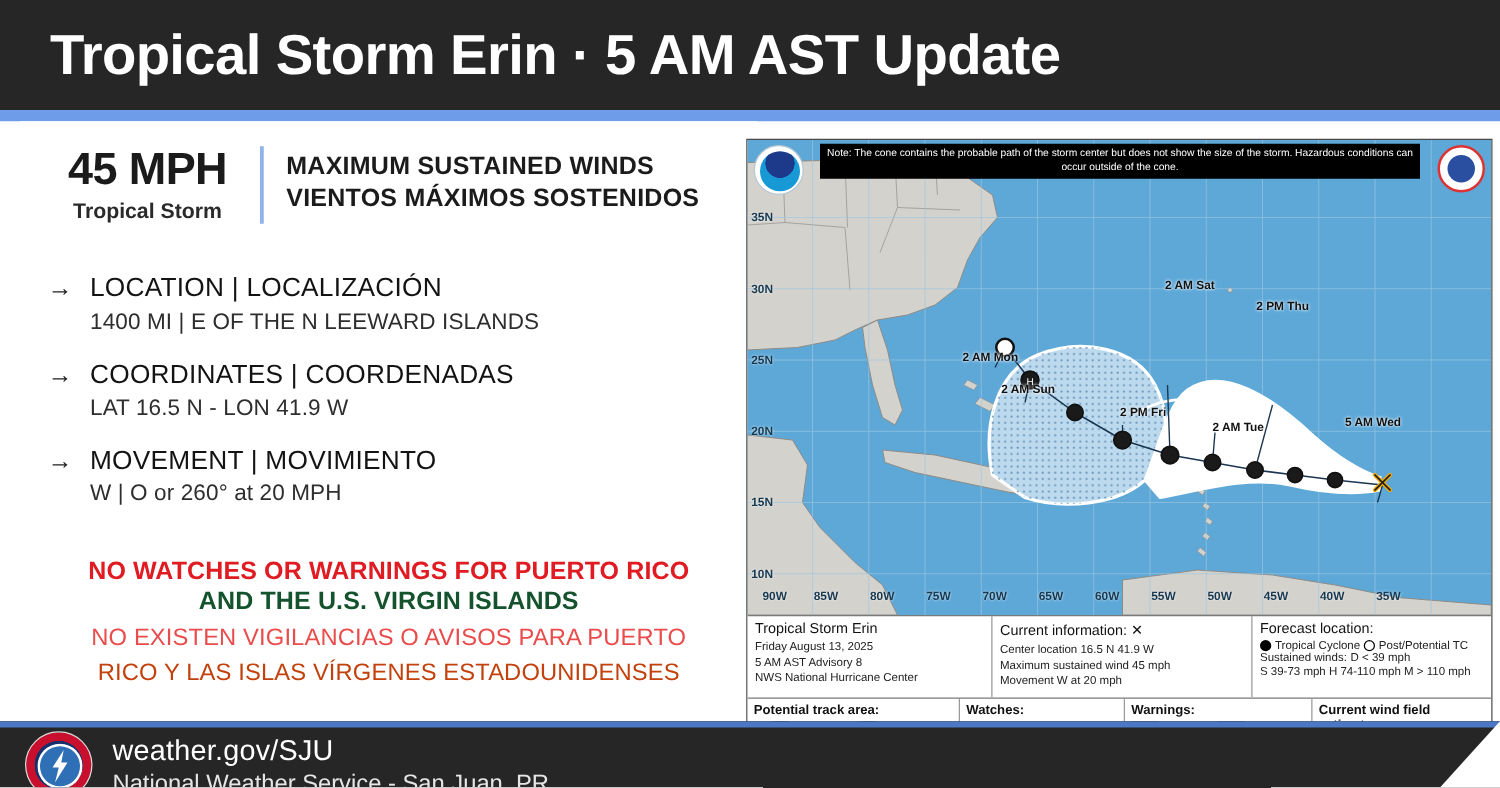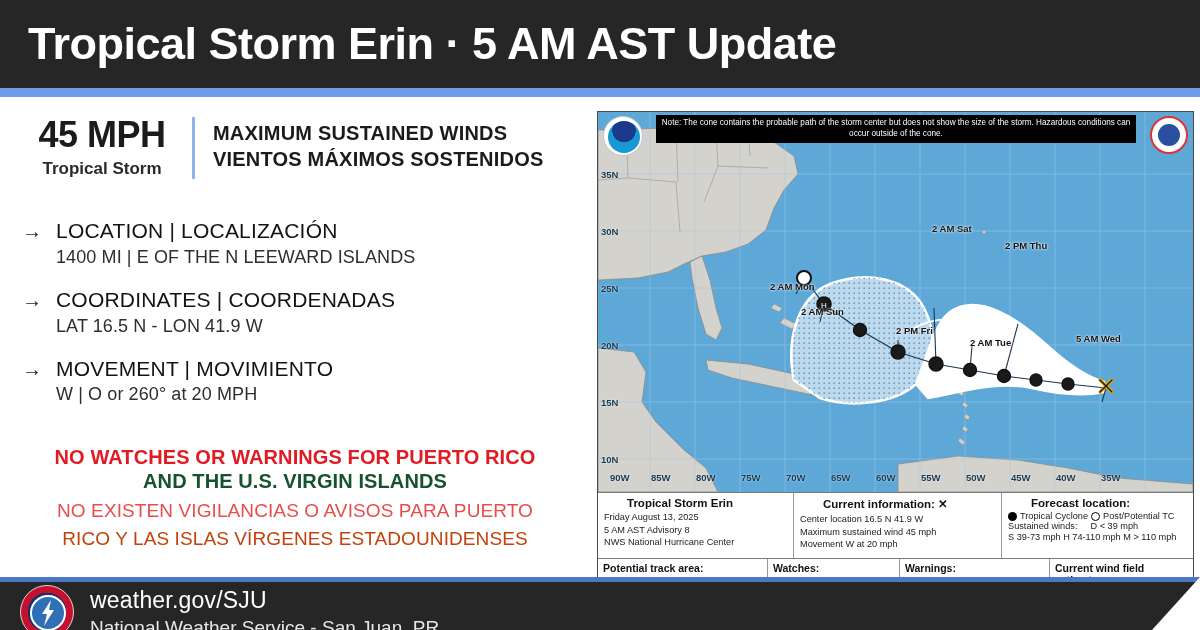--- a/index.html
+++ b/index.html
@@ -16,29 +16,30 @@
     background: #262626;
     display: flex; align-items: center;
   }
   .header-title {
     color: #ffffff;
     font-size: 45px;
     font-weight: bold;
     letter-spacing: -0.5px;
     padding-left: 28px;
     white-space: nowrap;
+    margin-left: 12px;
   }
   .accent-bar {
     position: absolute; left: 0; top: 88px; width: 1200px; height: 9px;
     background: #6f9ce8;
   }
 
   
   .left-panel {
-    position: absolute; left: 0; top: 97px; width: 590px; height: 444px;
+    position: absolute; left: 16px; top: 97px; width: 590px; height: 444px;
     background: #ffffff;
   }
 
   .wind-row {
     position: absolute; left: 22px; top: 18px;
     display: flex; align-items: stretch;
   }
   .wind-block { width: 160px; text-align: center; padding-top: 2px; }
   .wind-speed {
     font-size: 36px; font-weight: bold; color: #1b1b1b;
@@ -181,21 +182,21 @@
   .map-info {
     position: absolute; left: 0; top: 380px; width: 595px; height: 66px;
     background: #ffffff; border-top: 1px solid #7a7a7a;
     display: flex;
   }
   .mi-col { padding: 4px 6px; border-right: 1px solid #9a9a9a; }
   .mi-col:last-child { border-right: none; }
   .mi-col.c1 { width: 196px; }
   .mi-col.c2 { width: 208px; }
   .mi-col.c3 { width: 191px; }
-  .mi-head { font-size: 11.5px; font-weight: bold; color: #111; margin-bottom: 2px; margin-left: 23px; }
+  .mi-head { font-size: 11.5px; font-weight: normal; color: #111; margin-bottom: 2px; }
   .mi-line { font-size: 9.2px; color: #222; line-height: 1.38; }
   .fc-row { display: flex; align-items: center; gap: 3px; font-size: 9.2px; color: #222; }
   .dot-filled {
     width: 9px; height: 9px; border-radius: 50%; background: #000;
     display: inline-block; flex: 0 0 9px;
   }
   .dot-open {
     width: 9px; height: 9px; border-radius: 50%; background: #fff;
     border: 1.5px solid #000; display: inline-block; flex: 0 0 9px;
   }
@@ -464,21 +465,21 @@
     <div class="mi-col c3">
       <div class="mi-head">Forecast location:</div>
       <div class="fc-row">
         <span class="dot-filled"></span>
         <span>Tropical Cyclone</span>
         <span class="dot-open"></span>
         <span>Post/Potential TC</span>
       </div>
       <div class="fc-row">
         <span>Sustained winds:</span>
-        <span style="margin-left:10px">D &lt; 39 mph</span>
+        <span style="">D &lt; 39 mph</span>
       </div>
       <div class="mi-line">S 39-73 mph  H 74-110 mph  M &gt; 110 mph</div>
     </div>
 
   </div>
 
   <div class="map-legend">
 
     <div class="lg-col l1">
       <div class="lg-head">Potential track area:</div>

